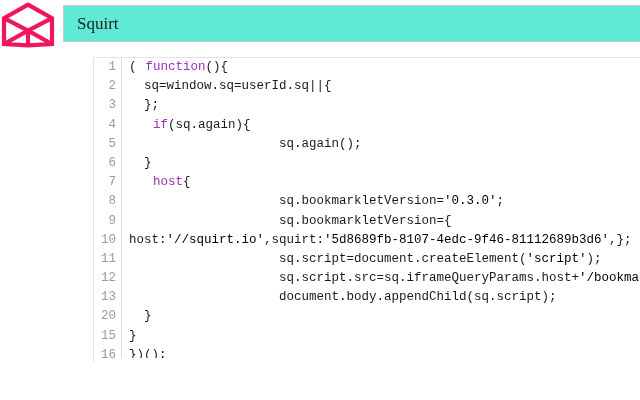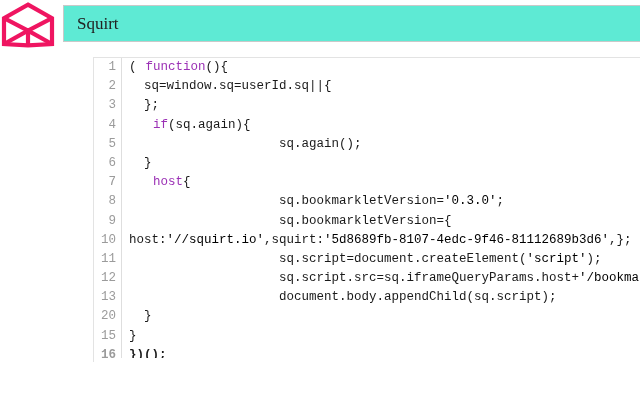--- a/index.html
+++ b/index.html
@@ -119,21 +119,21 @@
     font-family: "Liberation Mono", monospace;
     font-size: 12.5px;
     line-height: 19.2px;
   }
 
   .tok-kw  { color: #9b30b5; margin-left: 9px; }
   .tok-str { color: #000000; }
   .tok-txt { color: #1a1a1a; }
 
   
-  .code-row.clipped { height: 12px; overflow: hidden; font-weight: bold; }
+  .code-row.clipped { height: 12px; overflow: hidden; }
 </style>
 </head>
 <body>
 
 <div id="app">
 
   <div class="header">
 
     <div class="logo-wrap">
       <span>

